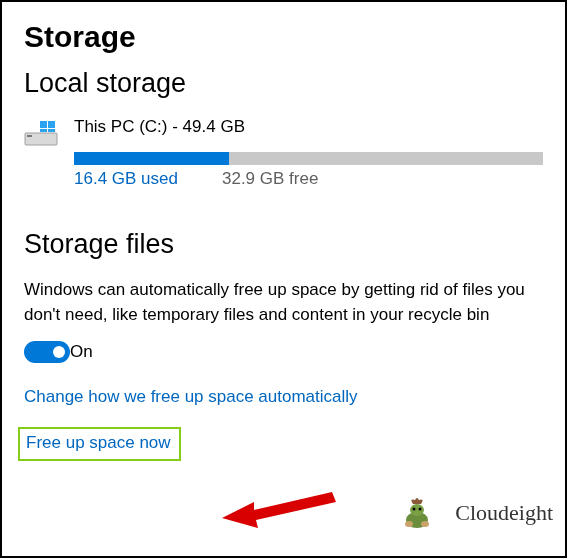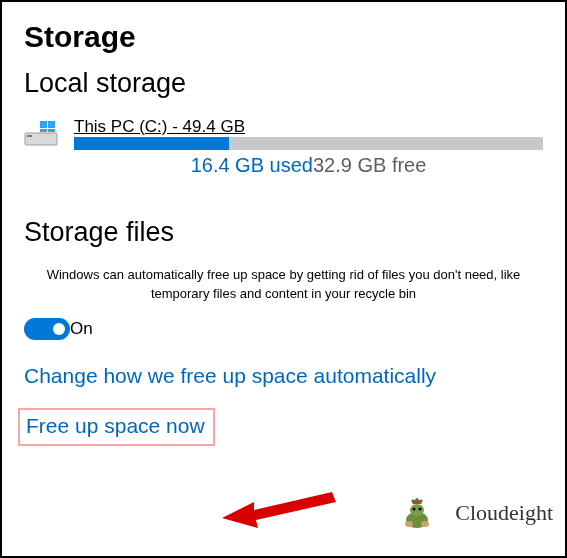--- a/index.html
+++ b/index.html
@@ -33,48 +33,46 @@
     .drive-icon {
       flex: 0 0 auto;
       margin-top: 4px;
     }
     .drive-body {
       flex: 1;
       min-width: 0;
     }
     .drive-name {
       font-size: 17px;
-      margin-bottom: 0;
-      text-decoration: underline;
+      margin-bottom: 15px;
     }
     .drive-bar {
       height: 13px;
       background: #c8c8c8;
       width: 100%;
       position: relative;
       margin-bottom: 4px;
     }
     .drive-bar-fill {
       position: absolute;
       left: 0; top: 0; bottom: 0;
       background: #0078d7;
     }
     .drive-caption {
       display: flex;
-      justify-content: center;
-      font-size: 20px;
+      justify-content: flex-start;
+      font-size: 17px;
     }
     .drive-used { color: #0067c0; }
-    .drive-free { color: #5f5f5f; }
+    .drive-free { color: #5f5f5f; margin-left: 44px; }
     .sense-desc {
-      font-size: 13px;
+      font-size: 17px;
       line-height: 1.45;
       margin-bottom: 14px;
       max-width: 520px;
-      text-align: center;
     }
     .toggle-row {
       display: flex;
       align-items: center;
       gap: 0;
       margin-bottom: 24px;
     }
     .toggle {
       width: 46px;
       height: 22px;
@@ -90,27 +88,27 @@
       background: #fff;
       border-radius: 50%;
       top: 5px;
       right: 5px;
     }
     .toggle-label {
       font-size: 17px;
     }
     .link {
       color: #0067c0;
-      font-size: 21px;
+      font-size: 17px;
       display: inline-block;
       cursor: pointer;
       margin-bottom: 20px;
     }
     .link-highlight {
-      border: 2px solid #fca5a5;
+      border: 2px solid #84cc16;
       padding: 4px 8px 6px 6px;
       margin-left: -6px;
     }
     .arrow {
       position: absolute;
       left: 220px;
       bottom: 18px;
     }
     .watermark {
       position: absolute;

